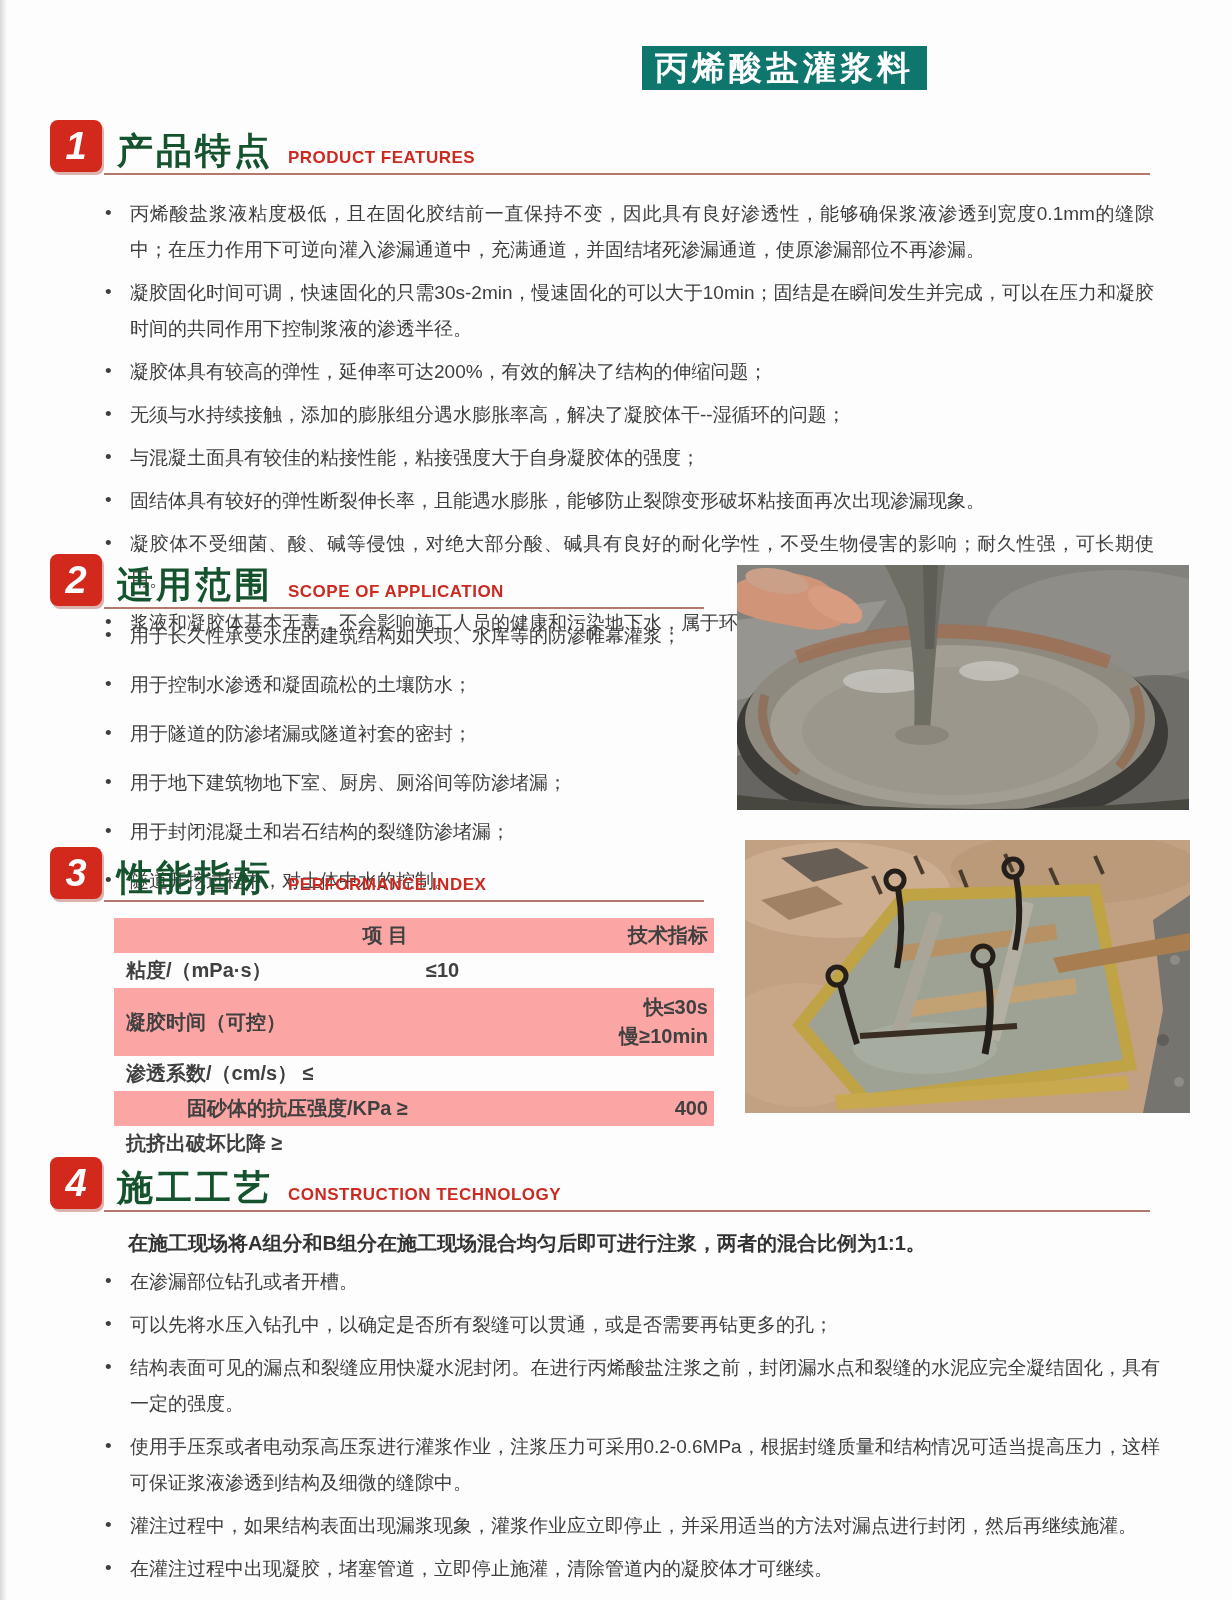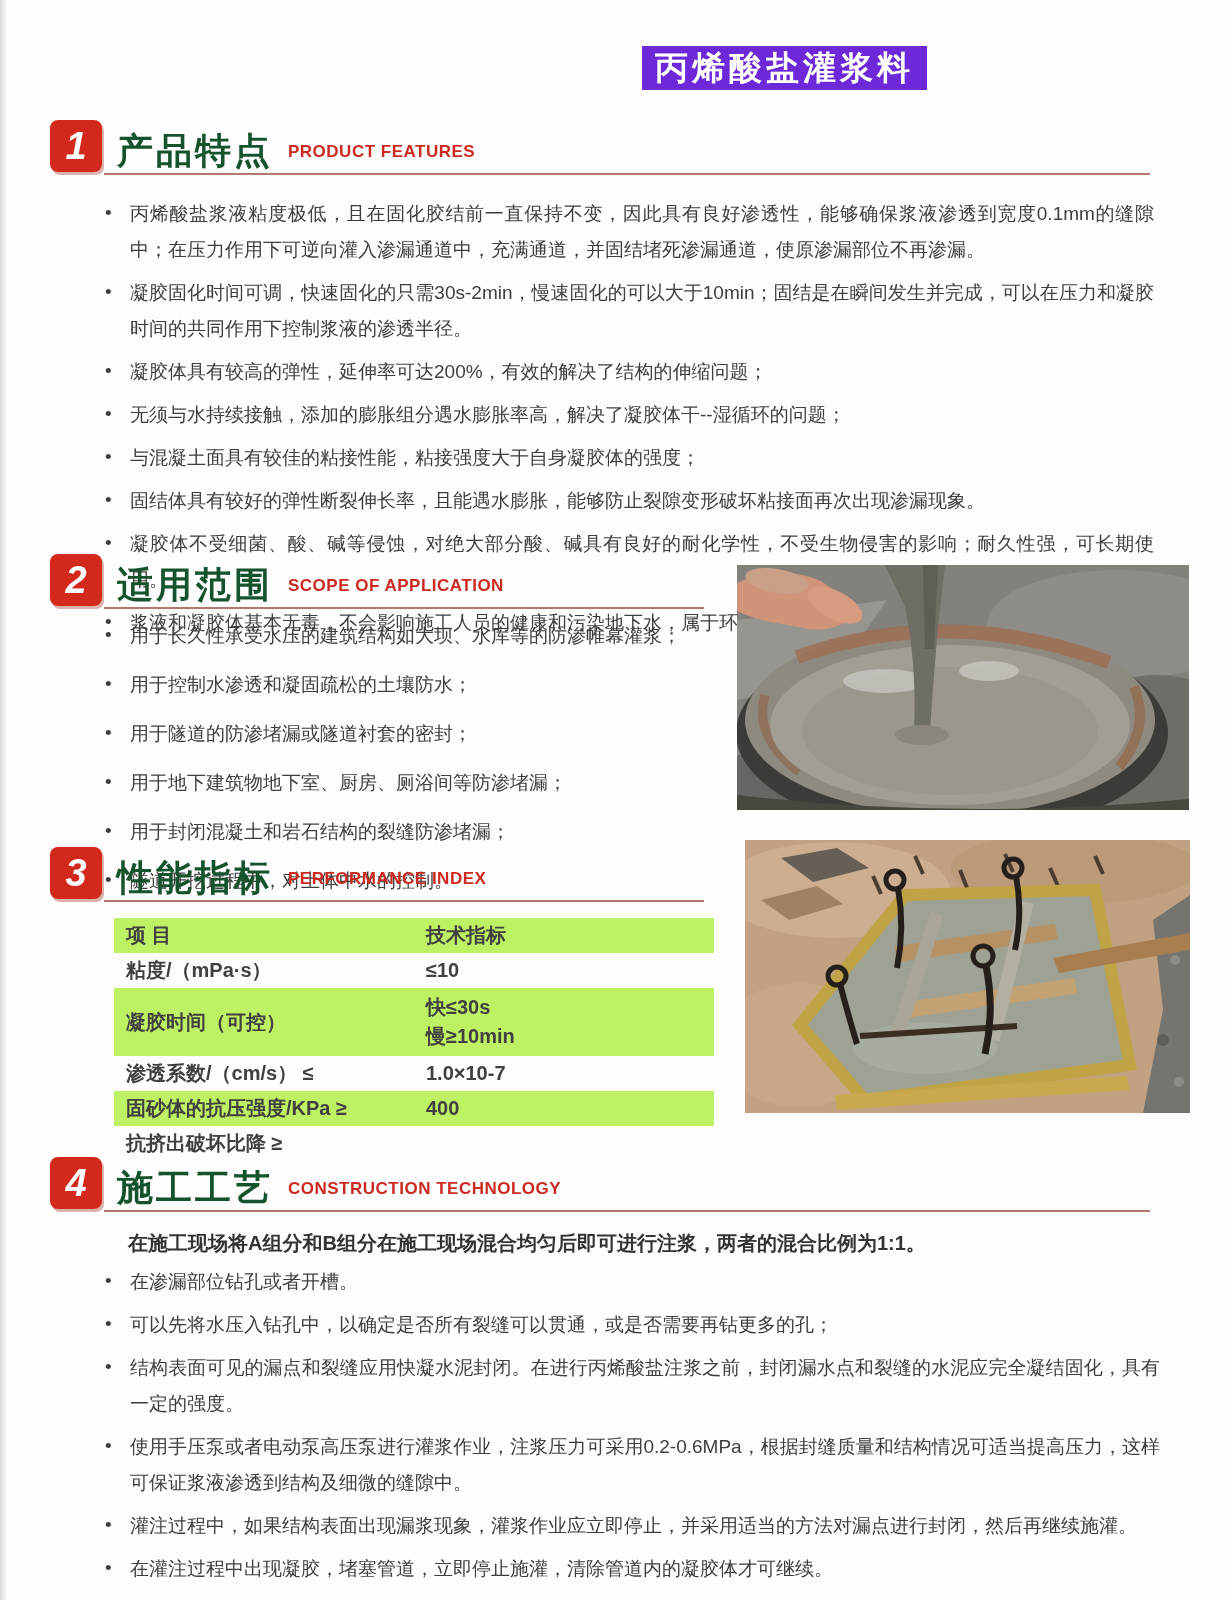--- a/index.html
+++ b/index.html
@@ -7,35 +7,35 @@
     position:relative;width:1232px;height:1600px;margin:0 auto;
     background:#fdfdfd;overflow:hidden;color:#3e3e3e;
     font-family:"Liberation Sans","DejaVu Sans",sans-serif;
   }
   #page::before{content:"";position:absolute;left:0;top:0;width:7px;height:100%;
     background:linear-gradient(to right,#d9d9d9,rgba(255,255,255,0));pointer-events:none;}
 
   
   .banner{
     position:absolute;left:642px;top:46px;height:44px;
-    background:#6d28d9;color:#ffffff;
+    background:#0f766e;color:#ffffff;
     font-size:33px;font-weight:bold;letter-spacing:4px;
     padding:0 13px;display:flex;align-items:center;
   }
 
   
   .sec-header{position:absolute;left:50px;display:flex;align-items:flex-end;gap:15px;height:54px;}
   .badge{
     width:52px;height:52px;background:#d2291c;border-radius:8px;
     color:#fff;font-size:38px;font-weight:bold;font-style:italic;
     display:flex;align-items:center;justify-content:center;
     box-shadow:2px 3px 0 rgba(155,28,18,.33);flex:0 0 auto;
   }
   .sec-title{color:#14532d;font-size:36px;font-weight:bold;letter-spacing:3px;line-height:1;padding-bottom:3px;}
-  .sec-sub{color:#cc2a21;font-size:17px;font-weight:bold;letter-spacing:.5px;line-height:1;padding-bottom:12px;text-align:right;}
+  .sec-sub{color:#cc2a21;font-size:17px;font-weight:bold;letter-spacing:.5px;line-height:1;padding-bottom:6px;text-align:right;}
   .rule{position:absolute;bottom:-3px;left:54px;height:2px;background:#b5786d;}
   .rule.full{width:1046px;}
   .rule.short{width:600px;}
 
   
   .bullets{position:absolute;list-style:none;margin:0;padding:0;}
   .bullets li{position:relative;padding-left:32px;margin-bottom:7px;font-size:19px;line-height:36px;text-align:justify;}
   .bullets li::before{content:"\2022";position:absolute;left:7px;top:-1px;font-size:19px;color:#3e3e3e;}
   .bullets.loose li{margin-bottom:13px;text-align:left;}
 
@@ -44,21 +44,21 @@
   #construction-list{top:1264px;left:98px;width:1062px;}
 
   .intro-line{position:absolute;left:128px;top:1228px;width:1030px;
     font-size:20px;font-weight:bold;color:#333;line-height:30px;}
 
   
   .ptable{position:absolute;left:114px;top:918px;width:600px;font-size:20px;color:#404040;}
   .tr{display:grid;grid-template-columns:300px 1fr;}
   .td{padding:3px 6px 3px 12px;line-height:29px;font-weight:bold;}
   .tr.head .td{font-weight:bold;}
-  .tr.stripe{background:#bef264;}
+  .tr.stripe{background:#fca5a5;text-align:right;}
   .tr.gel .td{padding-top:5px;padding-bottom:5px;}
 
   
   .photo{position:absolute;overflow:hidden;}
   #photo-grout{left:737px;top:565px;width:452px;height:245px;}
   #photo-formwork{left:745px;top:840px;width:445px;height:273px;}
   .photo svg{display:block;width:100%;height:100%;}
 </style>
 </head>
 <body>
@@ -145,21 +145,20 @@
     </div>
     <div class="tr stripe gel">
       <div class="td" style="display:flex;align-items:center;">凝胶时间（可控）</div>
       <div class="td">
         <div>快≤30s</div>
         <div>慢≥10min</div>
       </div>
     </div>
     <div class="tr">
       <div class="td">渗透系数/（cm/s）  ≤</div>
-      <div class="td">1.0×10-7</div>
     </div>
     <div class="tr stripe">
       <div class="td">固砂体的抗压强度/KPa ≥</div>
       <div class="td">400</div>
     </div>
     <div class="tr">
       <div class="td">抗挤出破坏比降 ≥</div>
     </div>
   </div>
 

